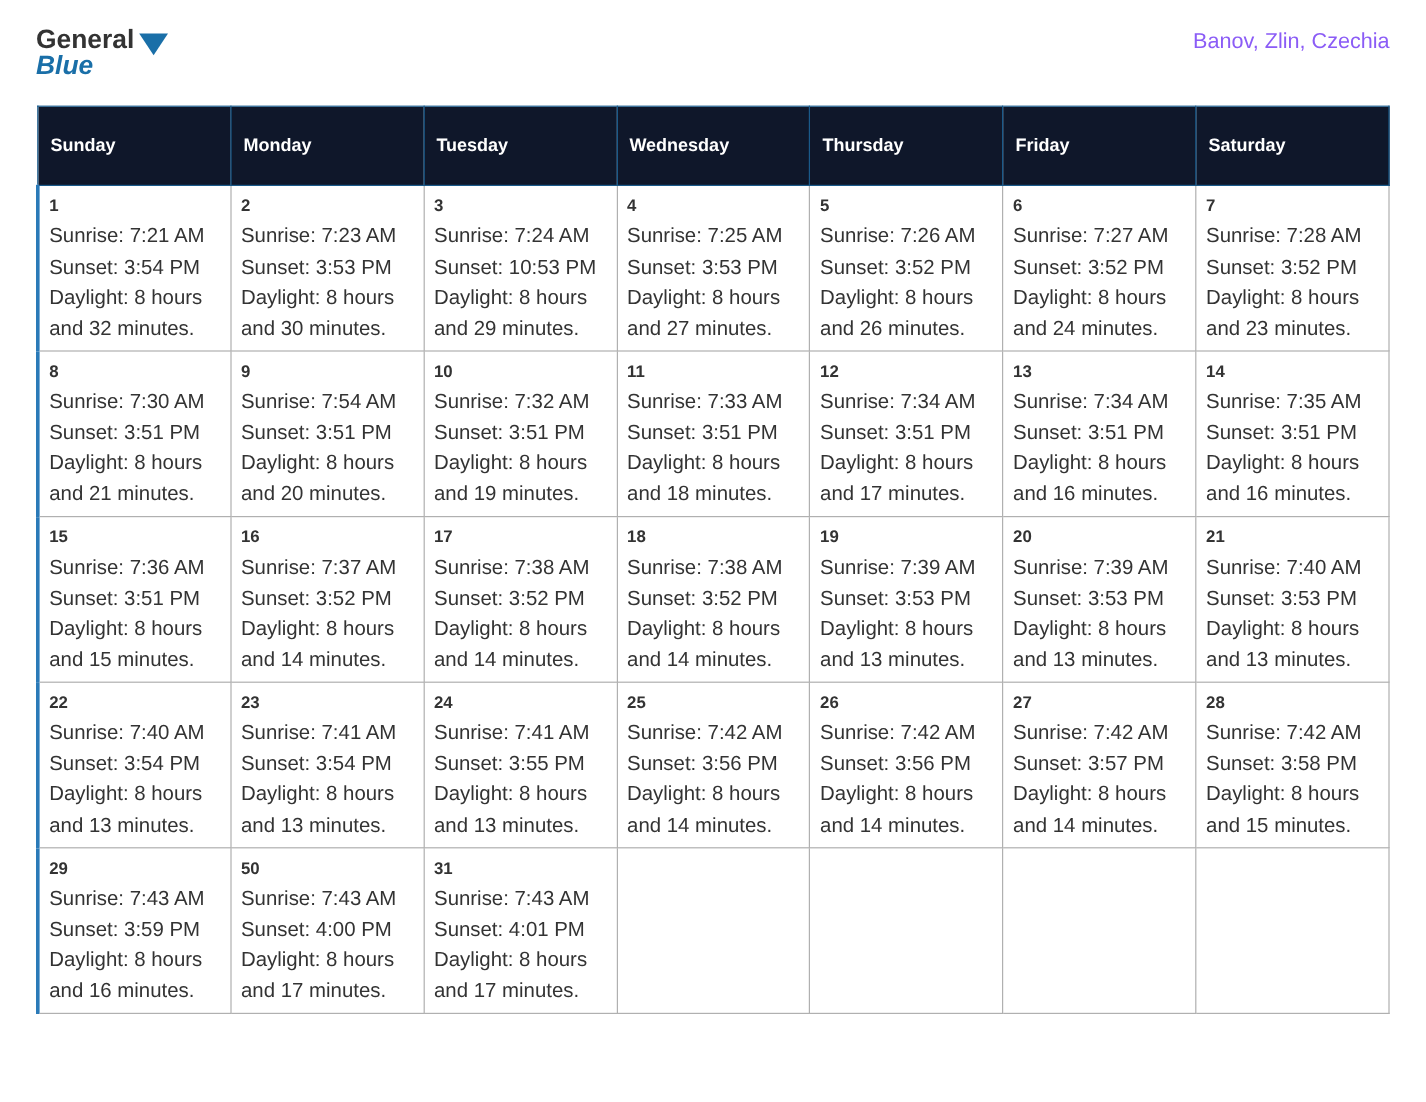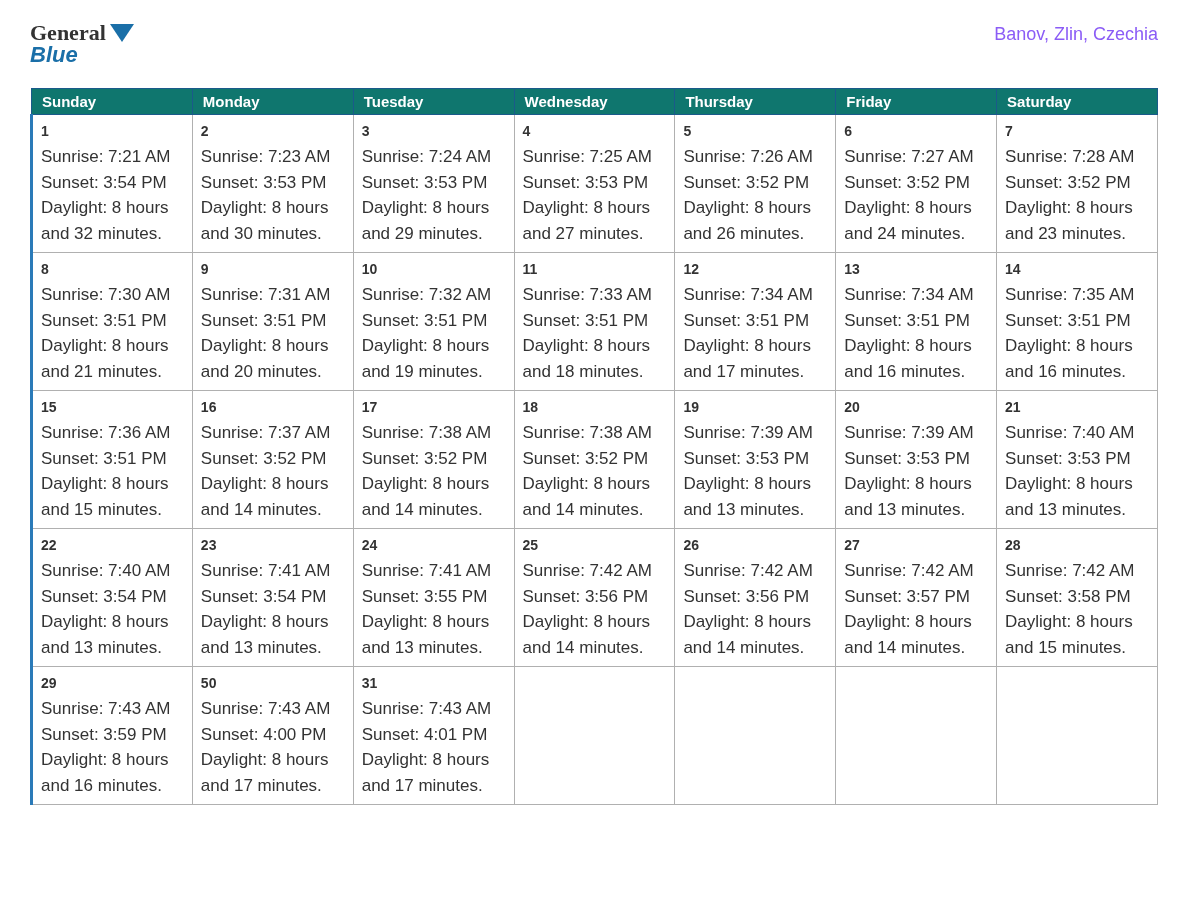--- a/index.html
+++ b/index.html
@@ -15,22 +15,21 @@
       align-items: flex-start;
       margin-bottom: 20px;
     }
     .logo {
       display: flex;
       flex-direction: column;
       align-items: flex-start;
     }
     .logo-top {
       display: flex;
-      align-items: flex-start;
-      font-family: Liberation Serif, serif;
+      align-items: flex-end;
     }
     .logo-general {
       font-size: 22px;
       font-weight: bold;
       color: #333;
     }
     .logo-triangle {
       width: 0;
       height: 0;
       border-left: 12px solid transparent;
@@ -57,23 +56,23 @@
     .location {
       font-size: 18px;
       color: #8b5cf6;
       margin-top: 4px;
     }
     .calendar {
       width: 100%;
       border-collapse: collapse;
     }
     .calendar thead th {
-      background-color: #0f766e;
+      background-color: #0f172a;
       color: #fff;
-      padding: 4px 10px;
+      padding: 24px 10px;
       text-align: left;
       font-size: 15px;
       font-weight: bold;
       border: 1px solid #1a5a8a;
     }
     .calendar tbody td {
       vertical-align: top;
       padding: 6px 8px;
       border: 1px solid #b0b0b0;
       font-size: 12.5px;
@@ -131,21 +130,21 @@
   <tr>
         <td><span class="day-number">1</span><span class="day-info">Sunrise: 7:21 AM
 Sunset: 3:54 PM
 Daylight: 8 hours
 and 32 minutes.</span></td>
         <td><span class="day-number">2</span><span class="day-info">Sunrise: 7:23 AM
 Sunset: 3:53 PM
 Daylight: 8 hours
 and 30 minutes.</span></td>
         <td><span class="day-number">3</span><span class="day-info">Sunrise: 7:24 AM
-Sunset: 3:53 PM
+Sunset: 10:53 PM
 Daylight: 8 hours
 and 29 minutes.</span></td>
         <td><span class="day-number">4</span><span class="day-info">Sunrise: 7:25 AM
 Sunset: 3:53 PM
 Daylight: 8 hours
 and 27 minutes.</span></td>
         <td><span class="day-number">5</span><span class="day-info">Sunrise: 7:26 AM
 Sunset: 3:52 PM
 Daylight: 8 hours
 and 26 minutes.</span></td>
@@ -156,21 +155,21 @@
         <td><span class="day-number">7</span><span class="day-info">Sunrise: 7:28 AM
 Sunset: 3:52 PM
 Daylight: 8 hours
 and 23 minutes.</span></td>
       </tr>
       <tr>
         <td><span class="day-number">8</span><span class="day-info">Sunrise: 7:30 AM
 Sunset: 3:51 PM
 Daylight: 8 hours
 and 21 minutes.</span></td>
-        <td><span class="day-number">9</span><span class="day-info">Sunrise: 7:31 AM
+        <td><span class="day-number">9</span><span class="day-info">Sunrise: 7:54 AM
 Sunset: 3:51 PM
 Daylight: 8 hours
 and 20 minutes.</span></td>
         <td><span class="day-number">10</span><span class="day-info">Sunrise: 7:32 AM
 Sunset: 3:51 PM
 Daylight: 8 hours
 and 19 minutes.</span></td>
         <td><span class="day-number">11</span><span class="day-info">Sunrise: 7:33 AM
 Sunset: 3:51 PM
 Daylight: 8 hours

